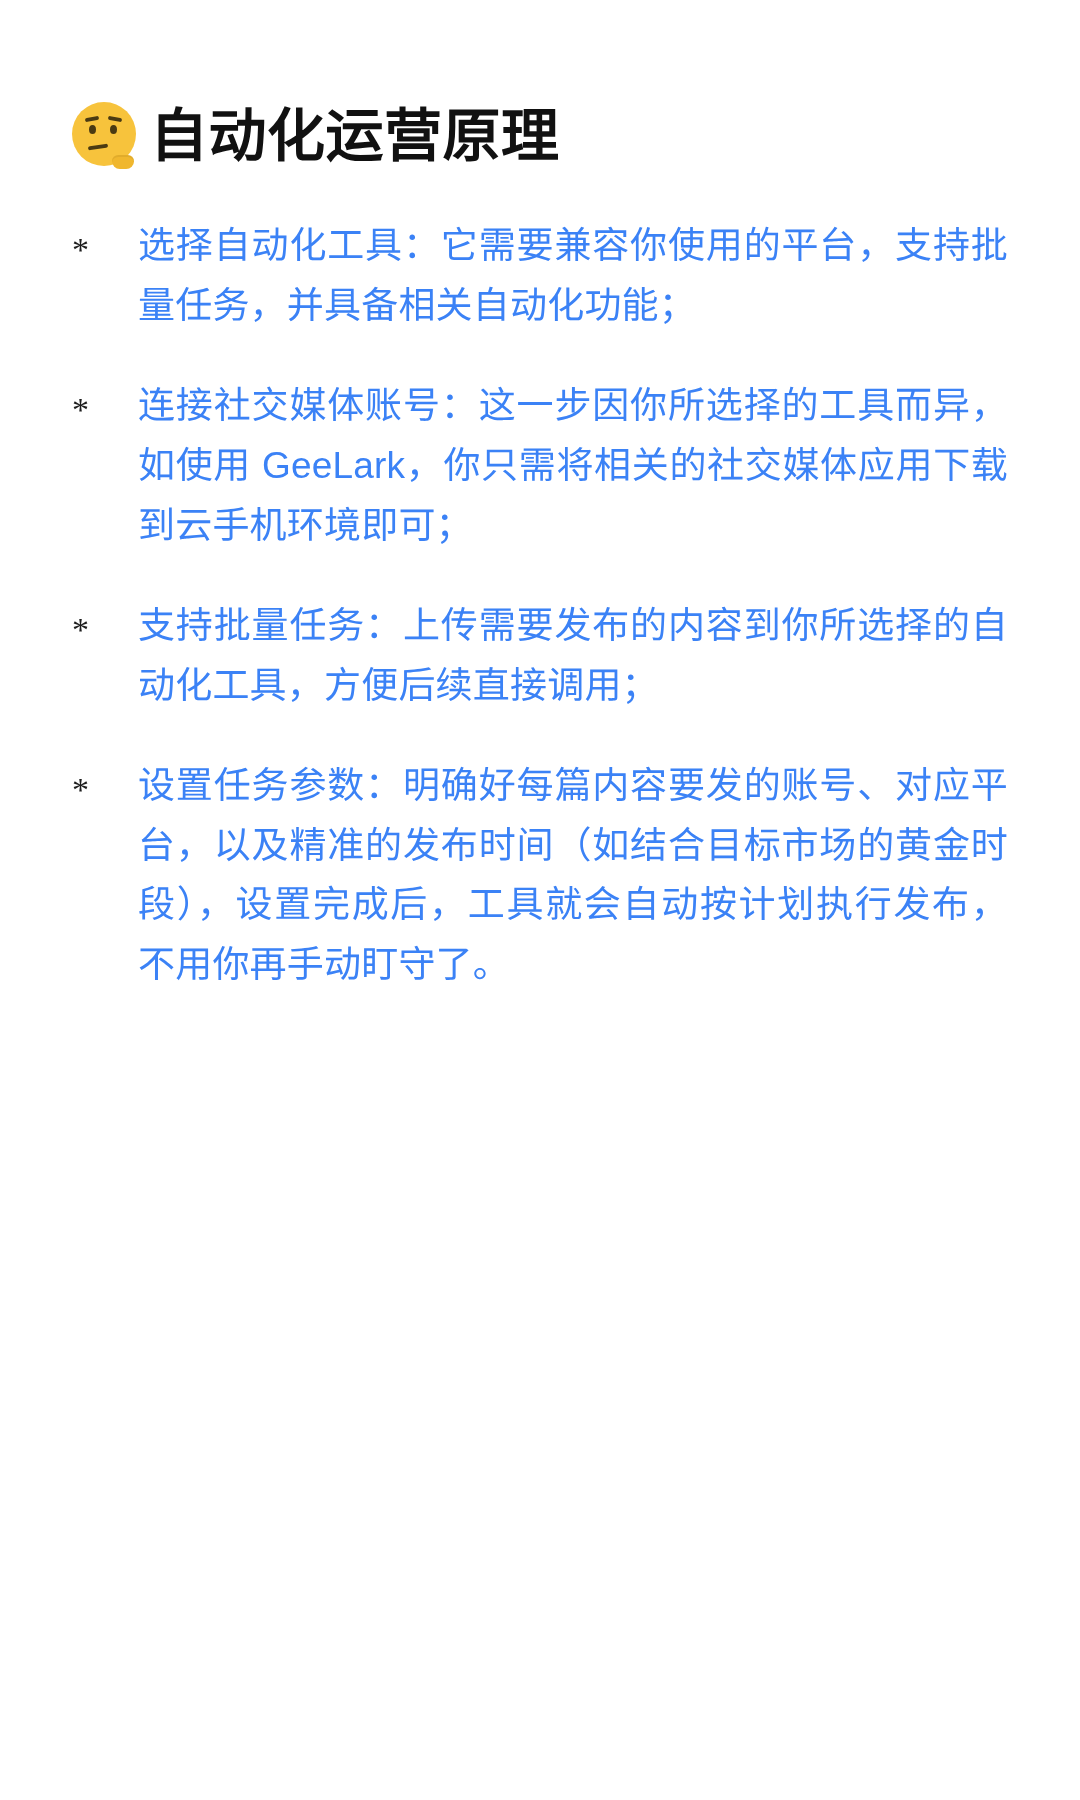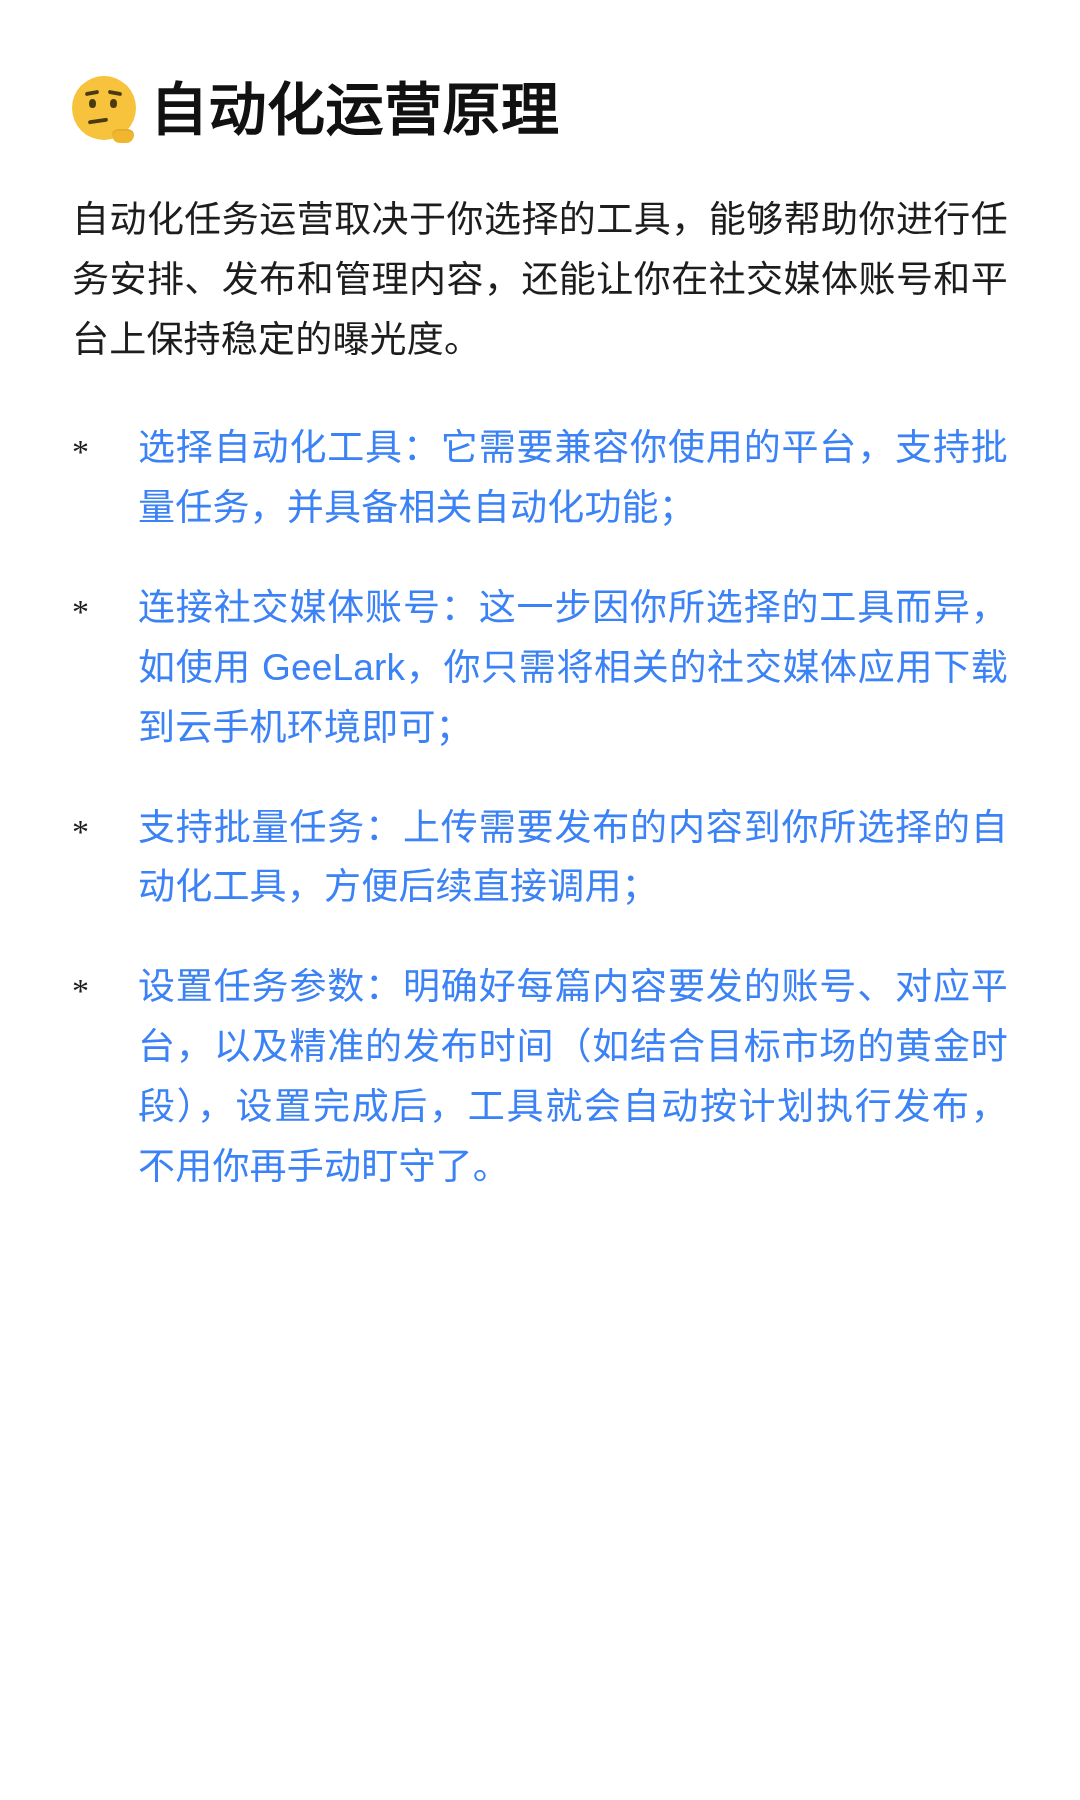--- a/index.html
+++ b/index.html
@@ -11,21 +11,21 @@
     width: 1080px;
     min-height: 1800px;
     font-family: "Liberation Sans", "DejaVu Sans", sans-serif;
     color: #1a1a1a;
     -webkit-font-smoothing: antialiased;
   }
   .page {
     width: 1080px;
     min-height: 1800px;
     box-sizing: border-box;
-    padding: 56px 72px 40px 72px;
+    padding: 82px 72px 40px 72px;
     background: #ffffff;
   }
 
   
   .heading {
     display: flex;
     align-items: center;
     gap: 10px;
     margin: 20px 0 46px 0;
   }
@@ -151,21 +151,20 @@
         <span class="brow right"></span>
         <span class="eye left"></span>
         <span class="eye right"></span>
         <span class="mouth"></span>
         <span class="hand"></span>
       </span>
     </span>
     <span class="heading-text">自动化运营原理</span>
   </div>
 
-  <p class="intro">自动化任务运营取决于你选择的工具，能够帮助你进行任务安排、发布和管理内容，还能让你在社交媒体账号和平台上保持稳定的曝光度。</p>
 
   <ul class="bullet-list">
     <li class="bullet-item">
       <span class="bullet-marker">*</span>
       <span class="bullet-text">选择自动化工具：它需要兼容你使用的平台，支持批量任务，并具备相关自动化功能；</span>
     </li>
     <li class="bullet-item">
       <span class="bullet-marker">*</span>
       <span class="bullet-text">连接社交媒体账号：这一步因你所选择的工具而异，如使用 GeeLark，你只需将相关的社交媒体应用下载到云手机环境即可；</span>
     </li>

